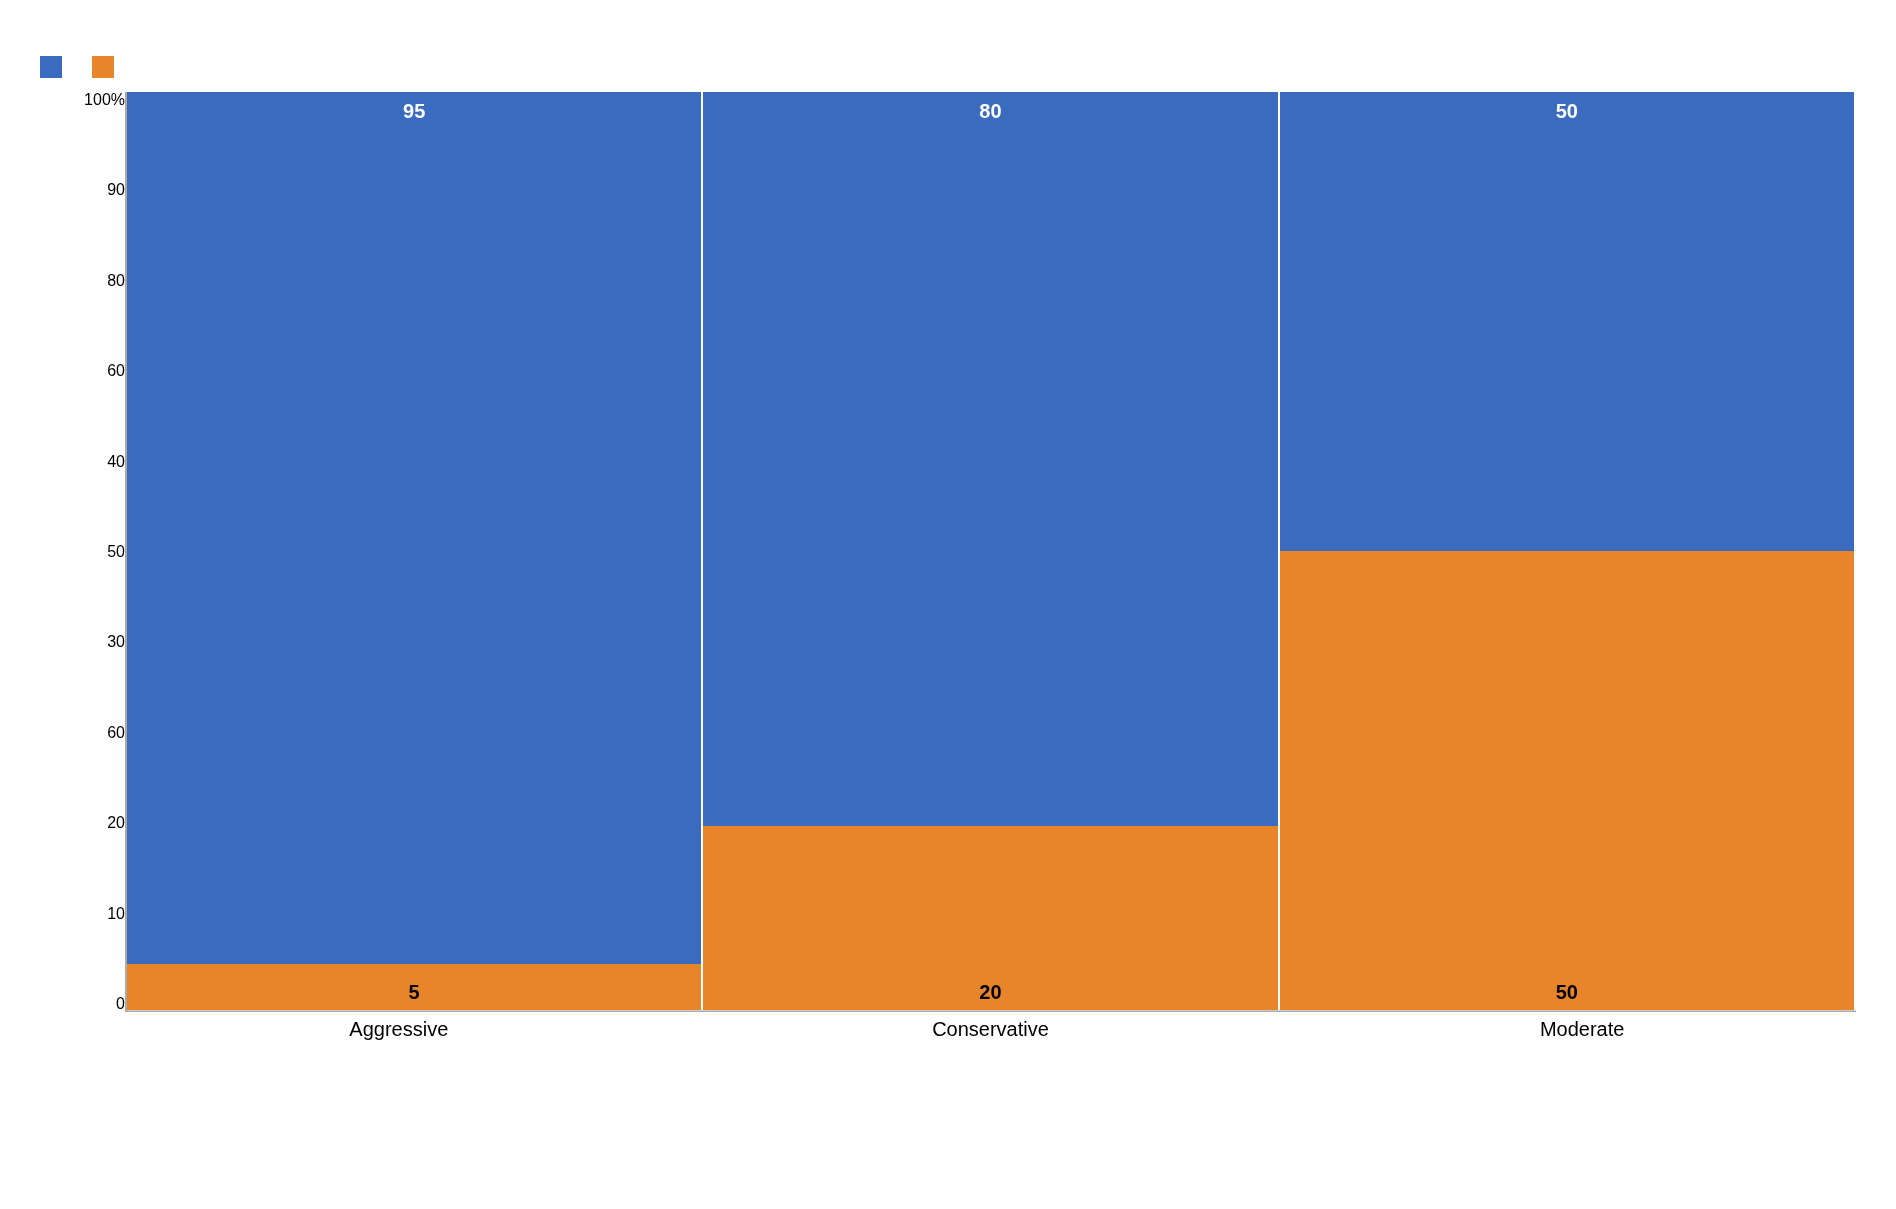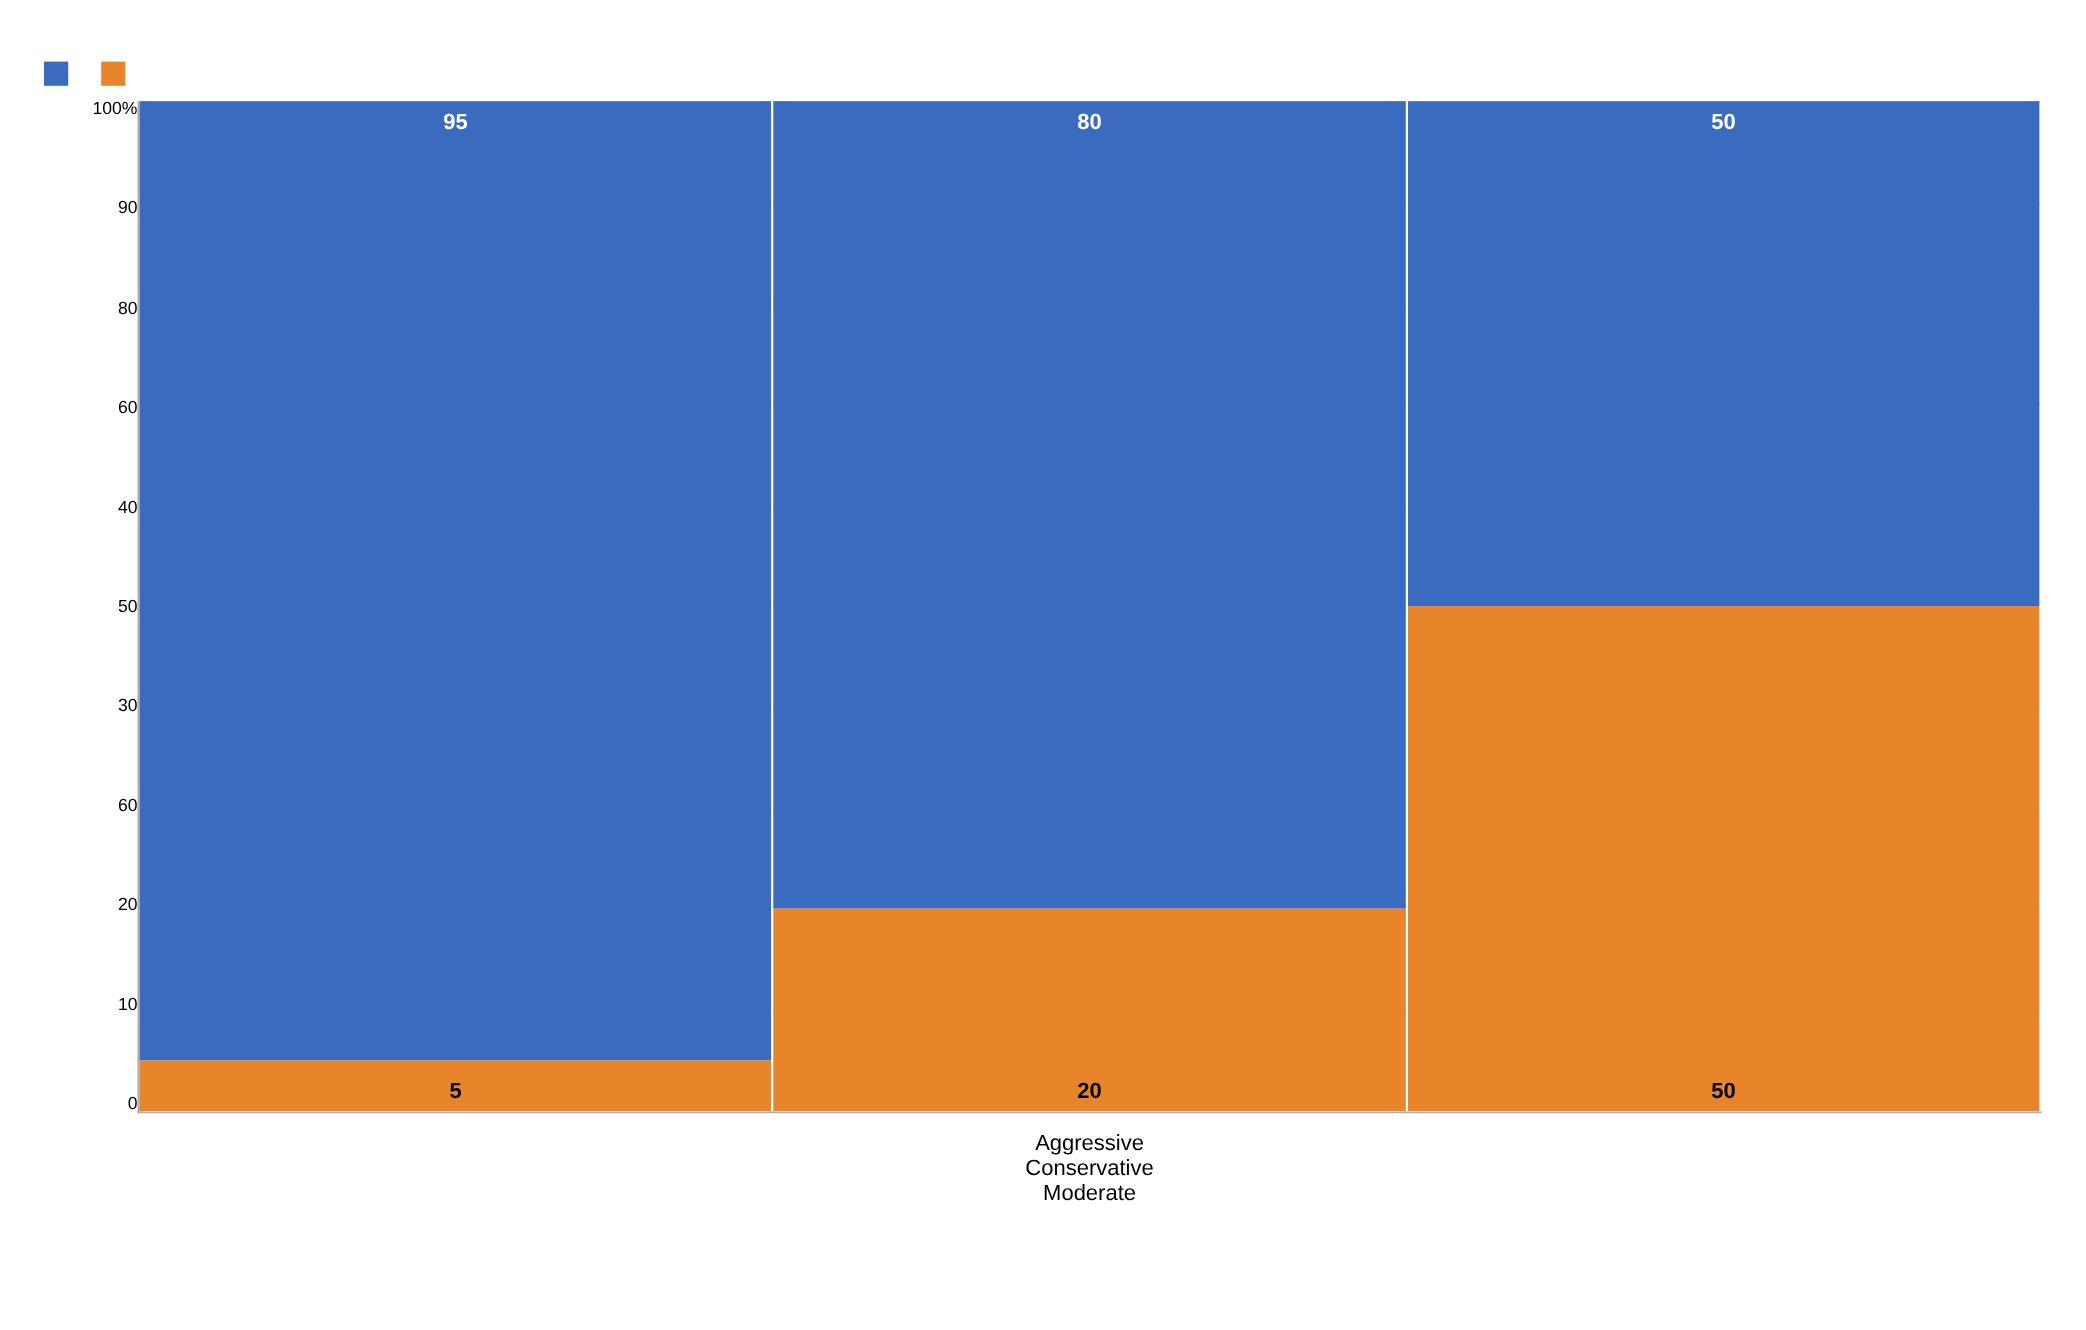--- a/index.html
+++ b/index.html
@@ -86,23 +86,24 @@
     .bar-label-top {
       top: 8px;
       color: #fff;
     }
     .bar-label-bottom {
       bottom: 6px;
       color: #000;
     }
     .x-axis {
       display: flex;
-      flex-direction: column;
-      width: 100%;
-      margin-top: 16px;
+      flex-direction: row;
+      width: 100%;
+      margin-top: 6px;
+      gap: 44px;
     }
     .x-label {
       flex: 1;
       text-align: center;
       font-size: 20px;
       color: #000;
     }
     .y-axis-outer {
       display: flex;
       flex-direction: row;

